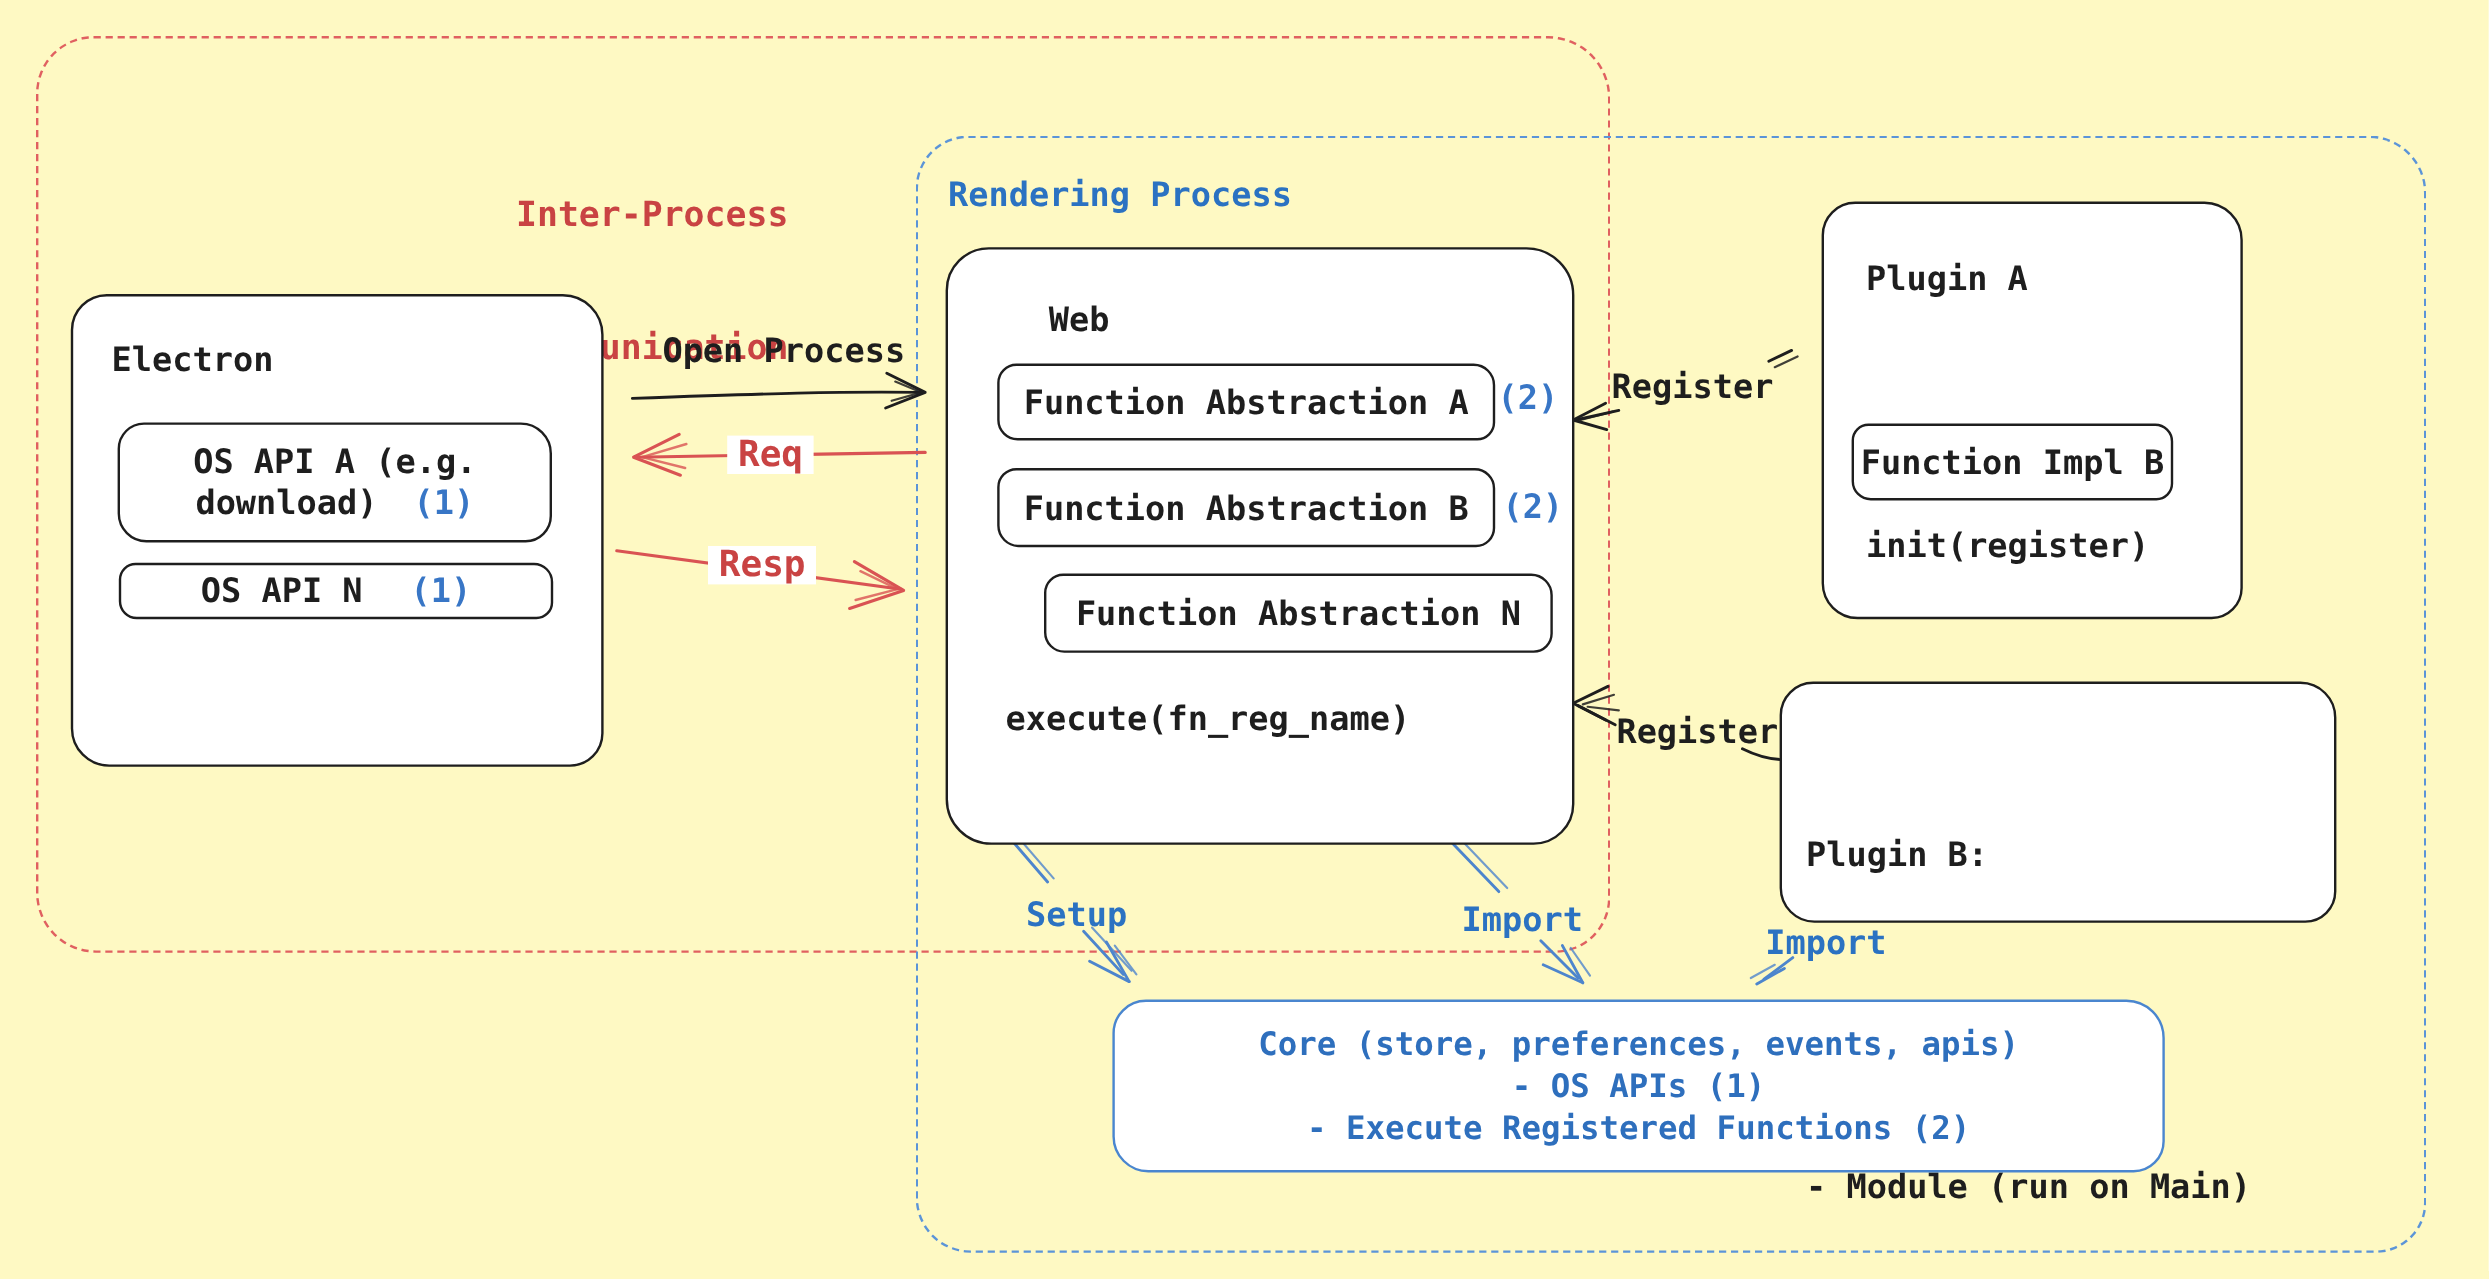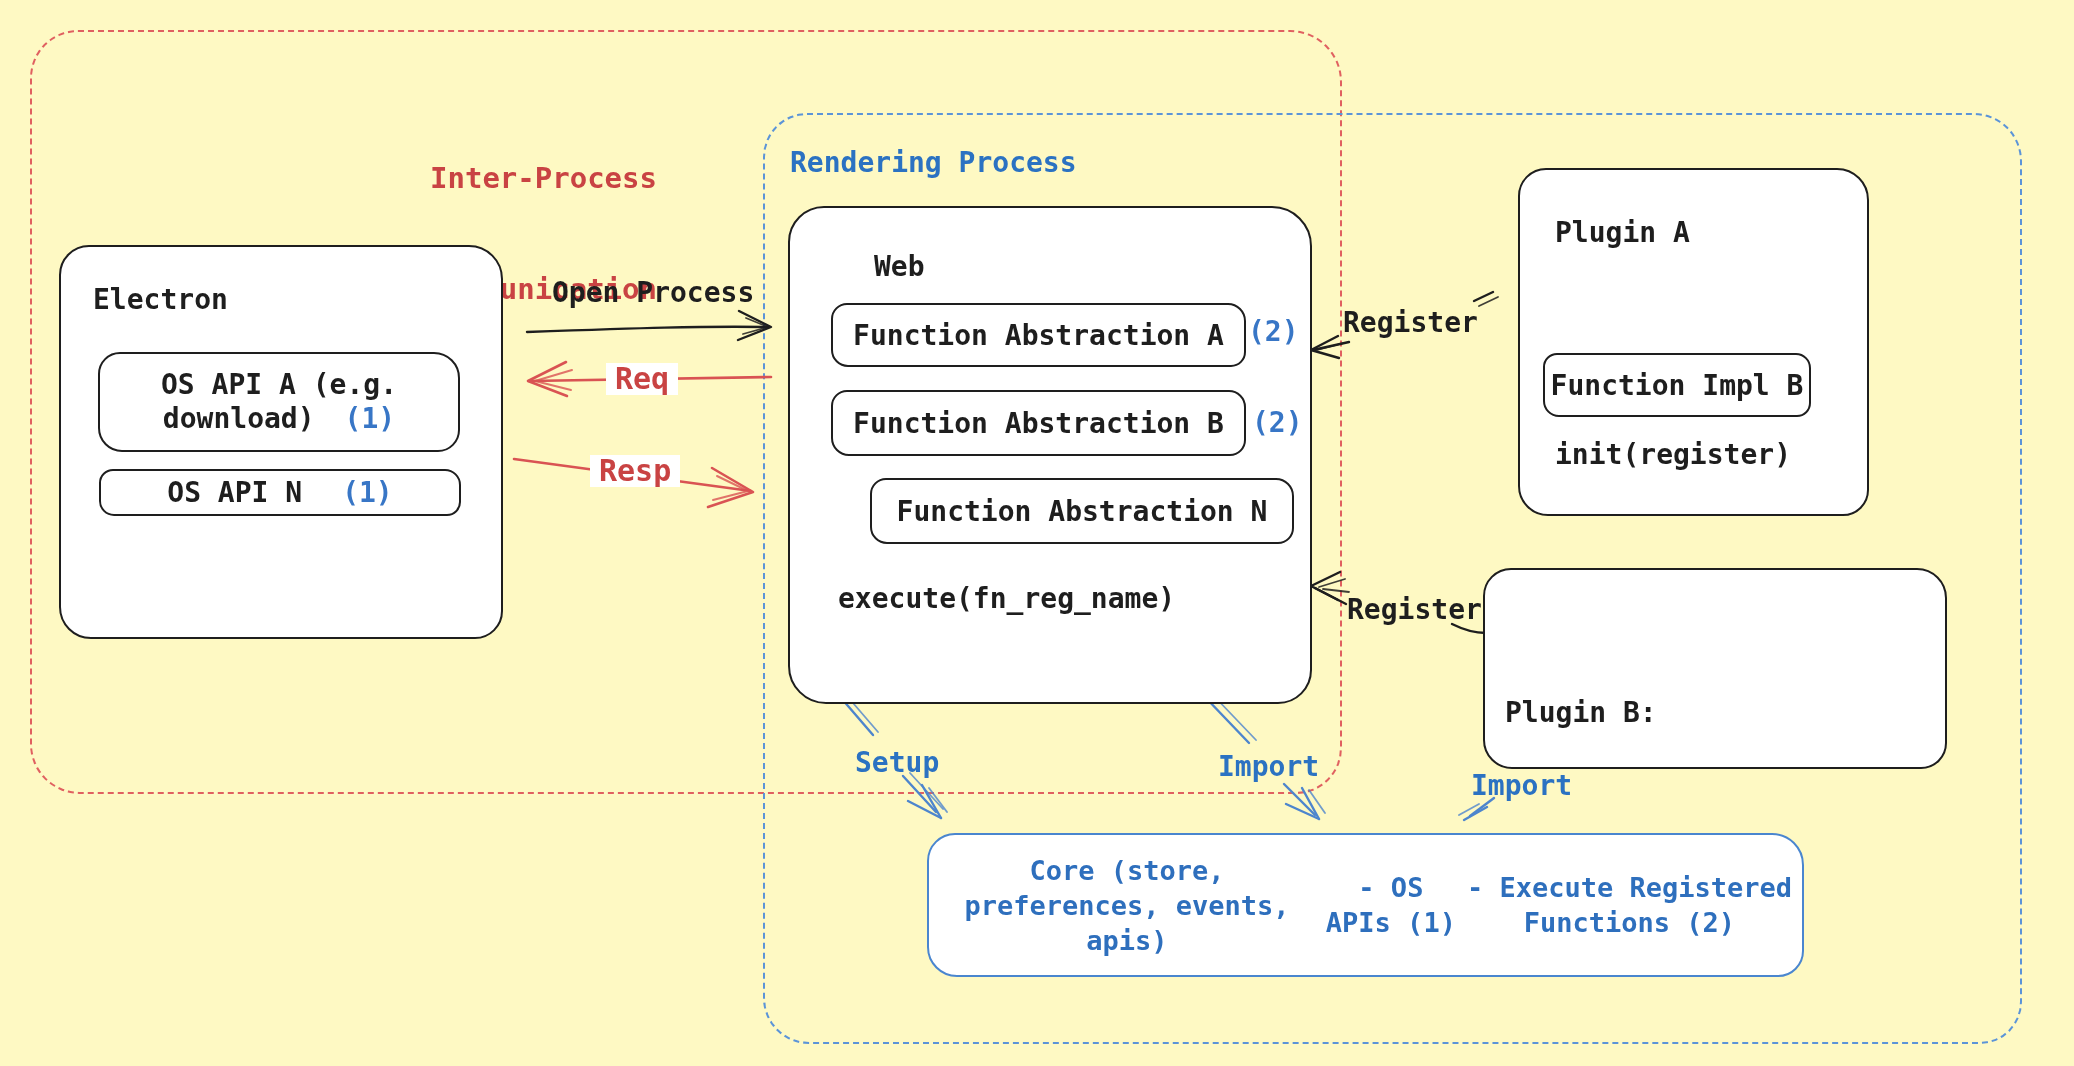--- a/index.html
+++ b/index.html
@@ -45,21 +45,21 @@
   .badge{color:var(--blue_badge,#3876c6);font-weight:bold;}
   .on-line{background:#fff;padding:0 9px;line-height:32px;font-size:30px;}
   .two-line{display:flex;flex-direction:column;align-items:center;line-height:34px;}
   .row-gap{display:flex;align-items:center;}
   .core{
     position:absolute;background:#fff;
     border:2.5px solid var(--core_stroke,#4a86cf);
     border-radius:28px 32px 26px 30px;
     color:var(--core_text,#2e6fbd);
     font-weight:bold;font-size:27px;line-height:35px;
-    display:flex;flex-direction:row;align-items:center;justify-content:center;
+    display:flex;flex-direction:column;align-items:center;justify-content:center;
     text-align:center;
   }
 </style>
 </head>
 <body>
 
 <div class="stage">
 
   <div class="region red" style="left:30px;top:30px;width:1308px;height:760px;"></div>
   <div class="region blue" style="left:763px;top:113px;width:1255px;height:927px;"></div>
@@ -166,20 +166,21 @@
   <div class="txt" style="left:1555px;top:216px;">Plugin A</div>
   <div class="subbox" style="left:1543px;top:353px;width:264px;height:60px;border-radius:14px 15px 14px 16px;">
     <span>Function Impl B</span>
   </div>
   <div class="txt" style="left:1555px;top:438px;">init(register)</div>
 
   <div class="node" style="left:1483px;top:568px;width:460px;height:197px;border-radius:28px 30px 26px 29px;"></div>
   <div class="txt" style="left:1505px;top:598px;line-height:46px;">
     <div>Plugin B:</div>
     <div>- Function Impl A</div>
+    <div>- Module (run on Main)</div>
   </div>
 
   <div class="blue-lbl" style="left:855px;top:746px;">Setup</div>
   <div class="blue-lbl" style="left:1218px;top:750px;">Import</div>
   <div class="blue-lbl" style="left:1471px;top:769px;">Import</div>
 
   <div class="core" style="left:927px;top:833px;width:873px;height:140px;">
     <div>Core (store, preferences, events, apis)</div>
     <div>- OS APIs (1)</div>
     <div>- Execute Registered Functions (2)</div>

